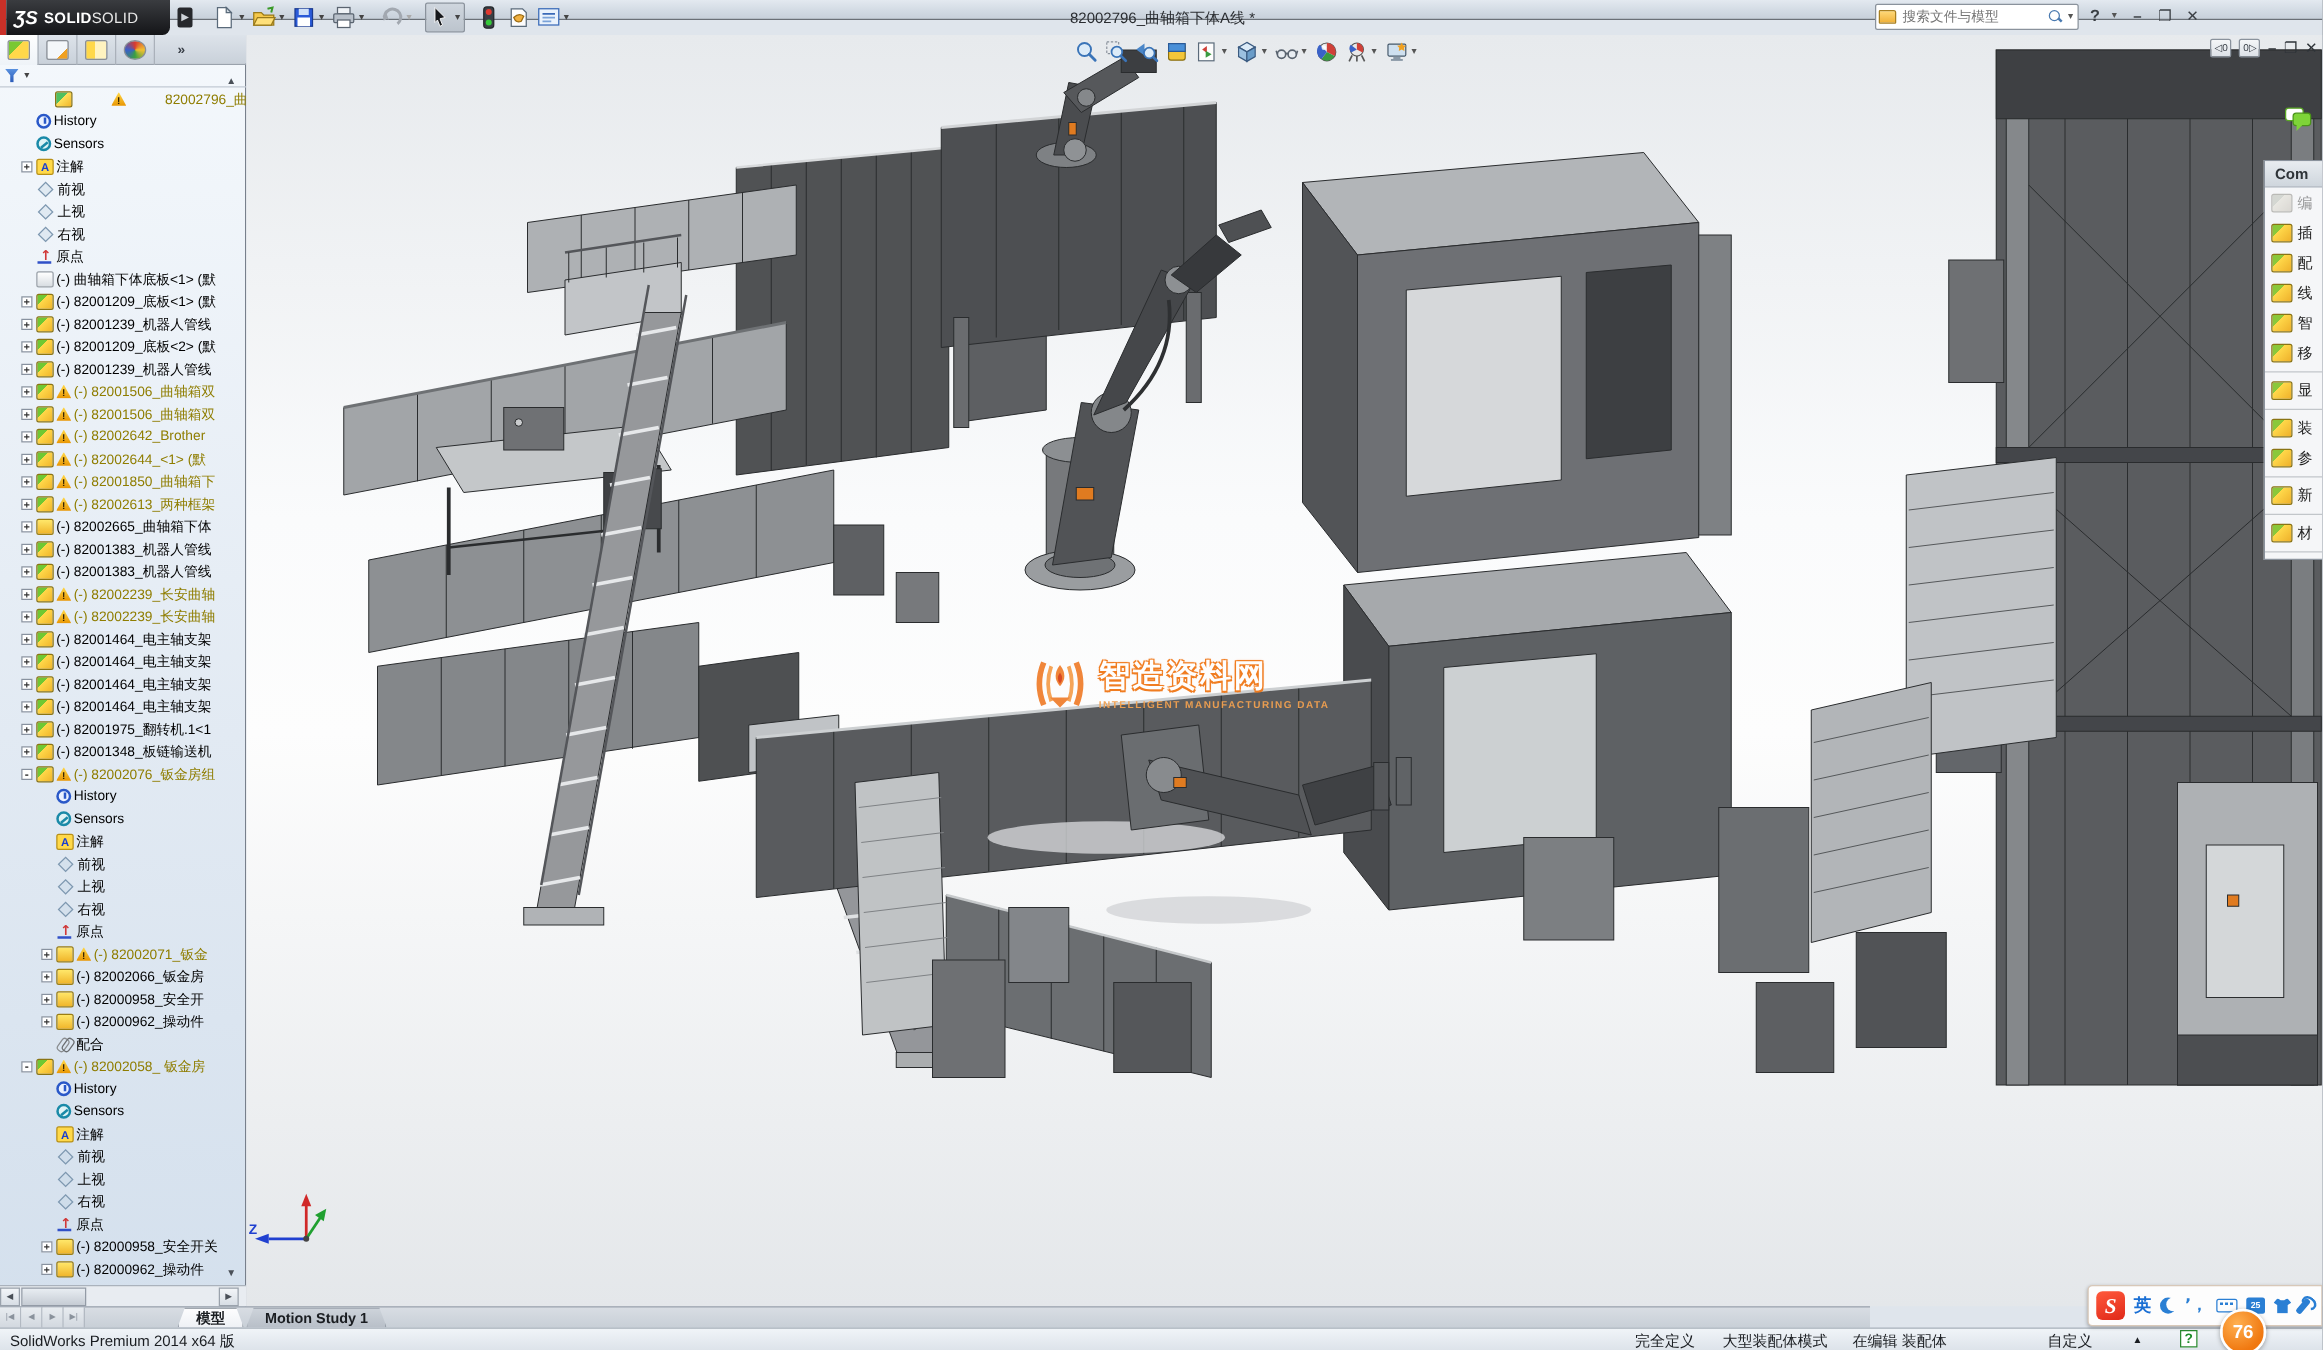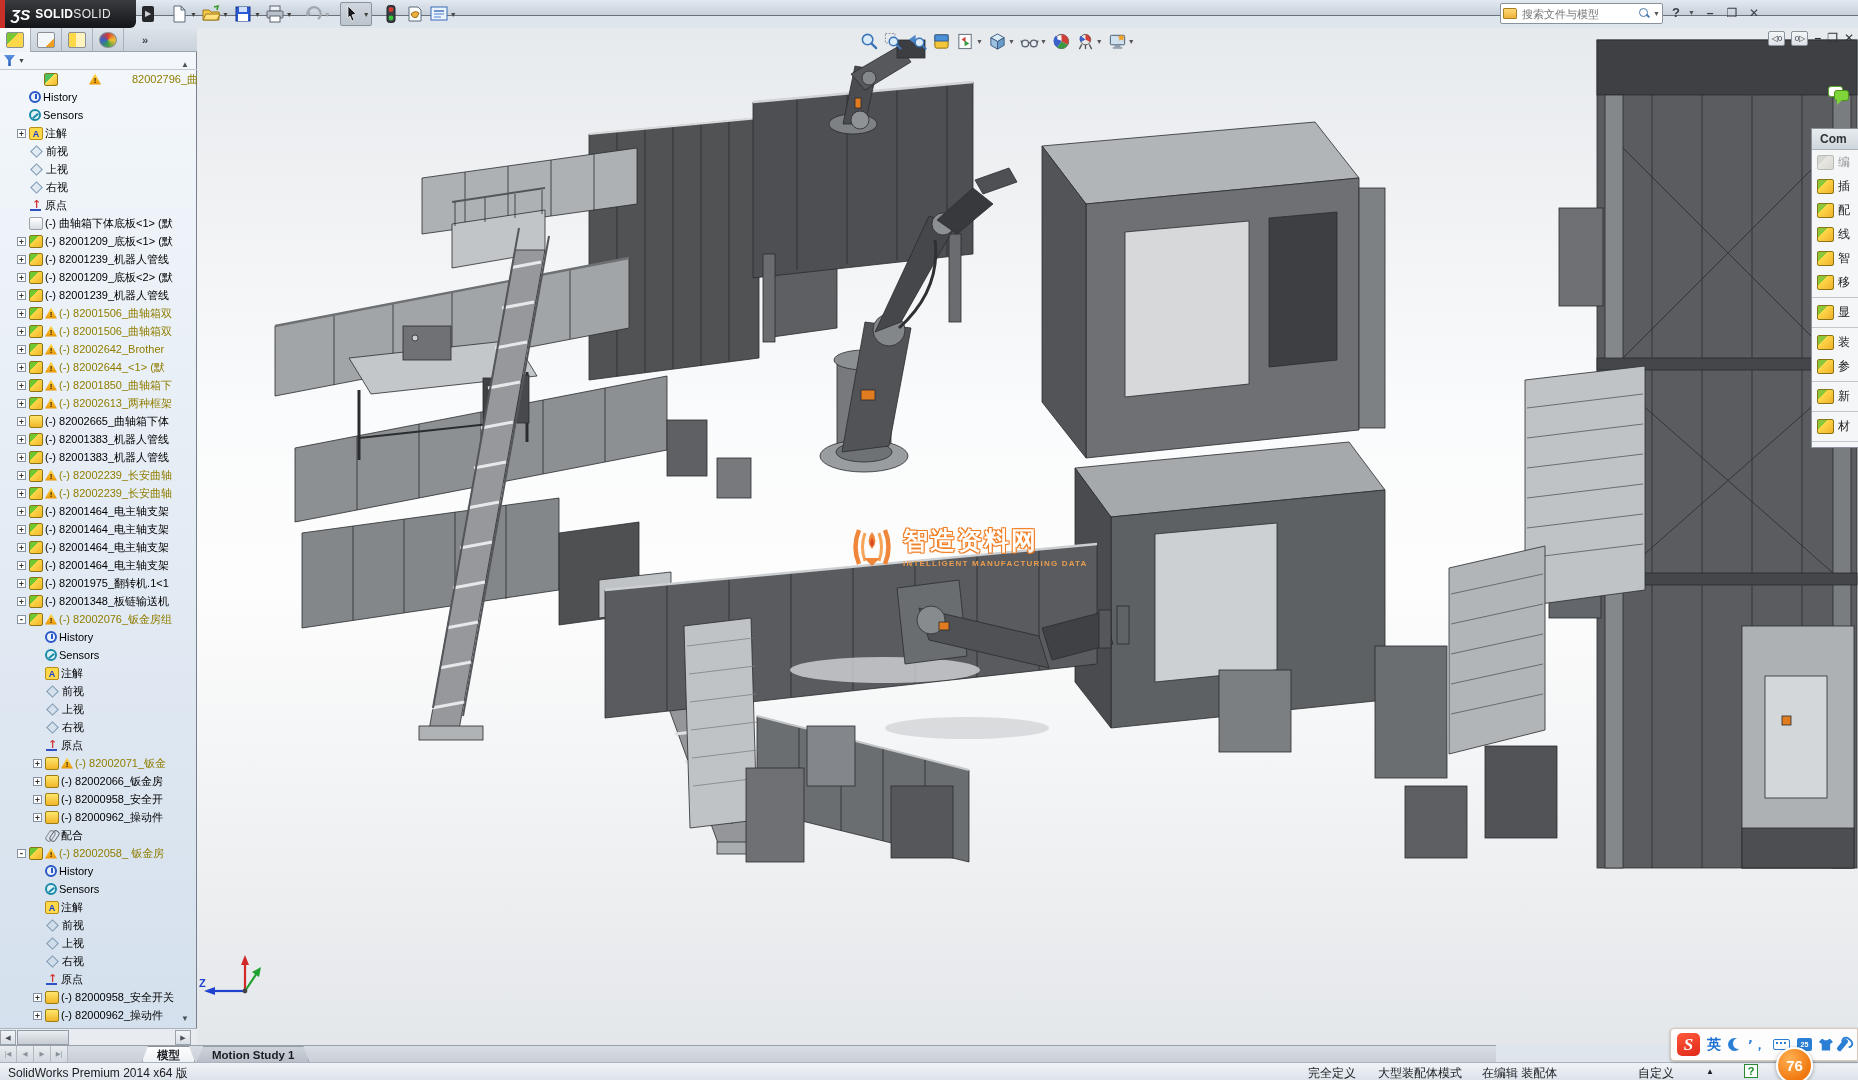--- a/index.html
+++ b/index.html
@@ -135,21 +135,21 @@
     font:bold 12px/21px "Liberation Sans",sans-serif;color:#2e3338;padding-left:8px;white-space:nowrap;}
   .crow{display:flex;align-items:center;height:24px;white-space:nowrap;overflow:hidden;}
   .crow.sep{border-top:1px solid #c2c6ca;margin-top:3px;padding-top:2px;height:27px;}
   .crow.dim{opacity:.45;filter:grayscale(.9);}
   .crow.act{border:6px solid #a21caf;background:#5eead4;border-radius:2px;margin:2px 1px 0 1px;}
   .cico{width:17px;height:15px;flex:none;background:linear-gradient(135deg,#8ac83a 0 34%,#ffd84a 34%,#eeb02a 100%);
     border:1px solid #8a7414;border-radius:2px;margin:0 4px 0 5px;}
   .clab{font-size:12px;color:#222;}
 
   
-  #watermark{position:absolute;left:652px;top:496px;display:flex;align-items:flex-start;opacity:.95;}
+  #watermark{position:absolute;left:628px;top:496px;display:flex;align-items:flex-start;opacity:.95;}
   #wmtext{margin-left:8px;}
   #wmtitle{font-size:25px;font-weight:bold;color:#fff;letter-spacing:2px;
     text-shadow:0 0 1px #f07818,0 0 2px #f07818,1px 1px 0 #f07818,-1px -1px 0 #f07818,1px -1px 0 #f07818,-1px 1px 0 #f07818;}
   #wmsub{font-size:8px;color:#f0a050;letter-spacing:1.2px;margin-top:2px;font-weight:bold;}
 
   
   #triad{position:absolute;left:2px;top:925px;width:70px;height:70px;}
 
   
   #tabsbar{position:absolute;left:0;top:1045px;width:1496px;height:17px;
@@ -275,20 +275,21 @@
         <svg viewBox="0 0 20 20">
             <rect x="2" y="3" width="16" height="13" fill="#eaf2fc" stroke="#3a6ab8"></rect>
             <line x1="5" y1="7" x2="15" y2="7" stroke="#3a6ab8" stroke-width="1.4"></line>
             <line x1="5" y1="10" x2="15" y2="10" stroke="#7aa2d8" stroke-width="1.4"></line>
             <line x1="5" y1="13" x2="12" y2="13" stroke="#7aa2d8" stroke-width="1.4"></line>
           </svg>
         <span class="tbcaret">▼</span>
       </div>
     </div>
 
+    <div id="titletext">82002796_曲轴箱下体A线 *</div>
 
     <div id="searchbox">
       <span class="foldico"></span>
       <input placeholder="搜索文件与模型" style="">
       <span class="magico"></span>
       <span id="searchcaret">▼</span>
     </div>
     <span id="helpbtn">?</span>
     <span id="helpcaret">▼</span>
     <span class="winbtn" id="btnmin">–</span>

